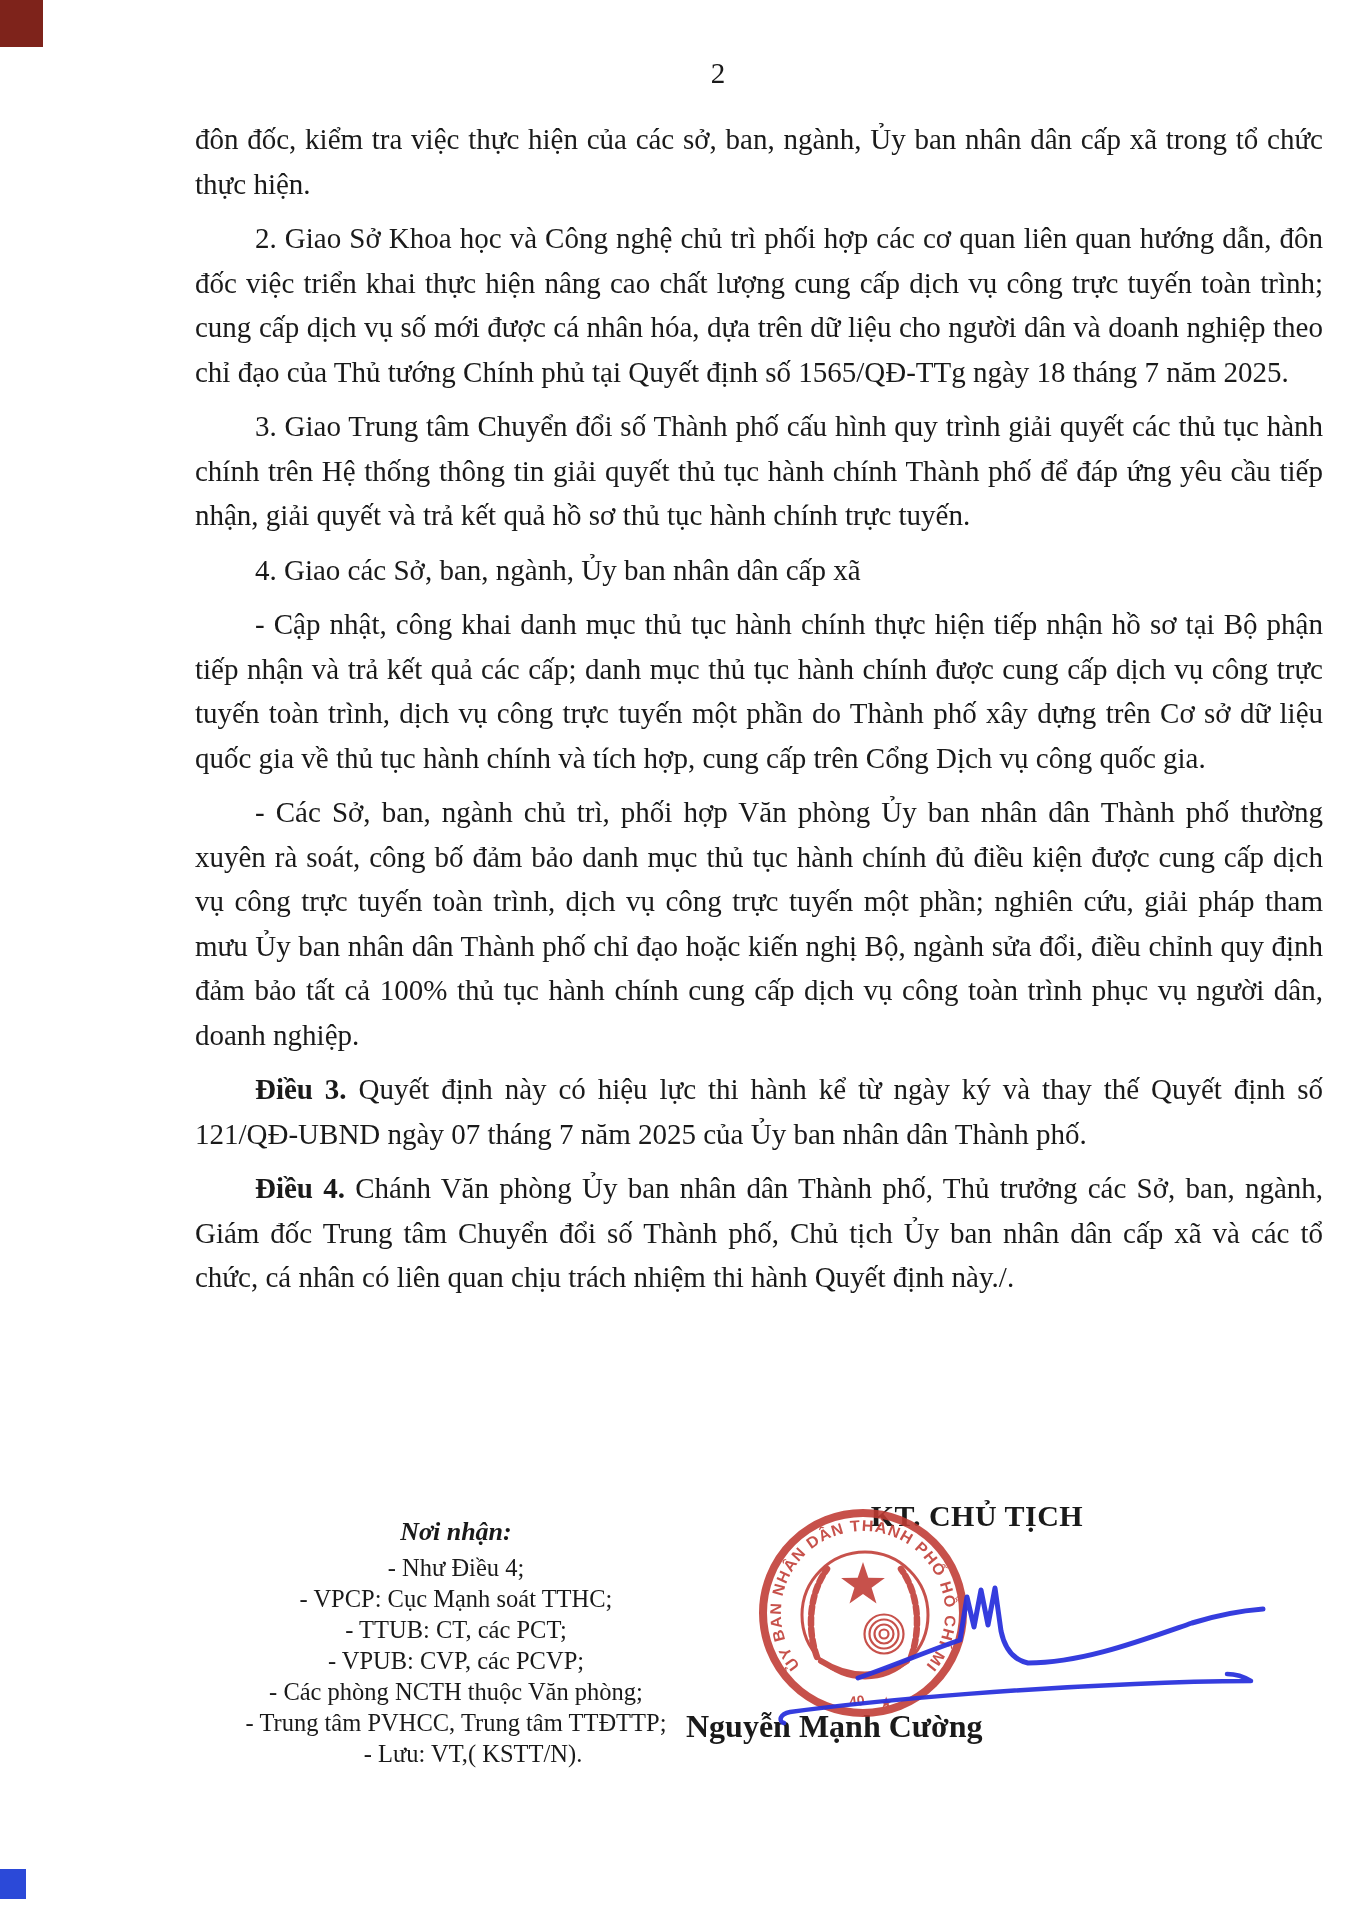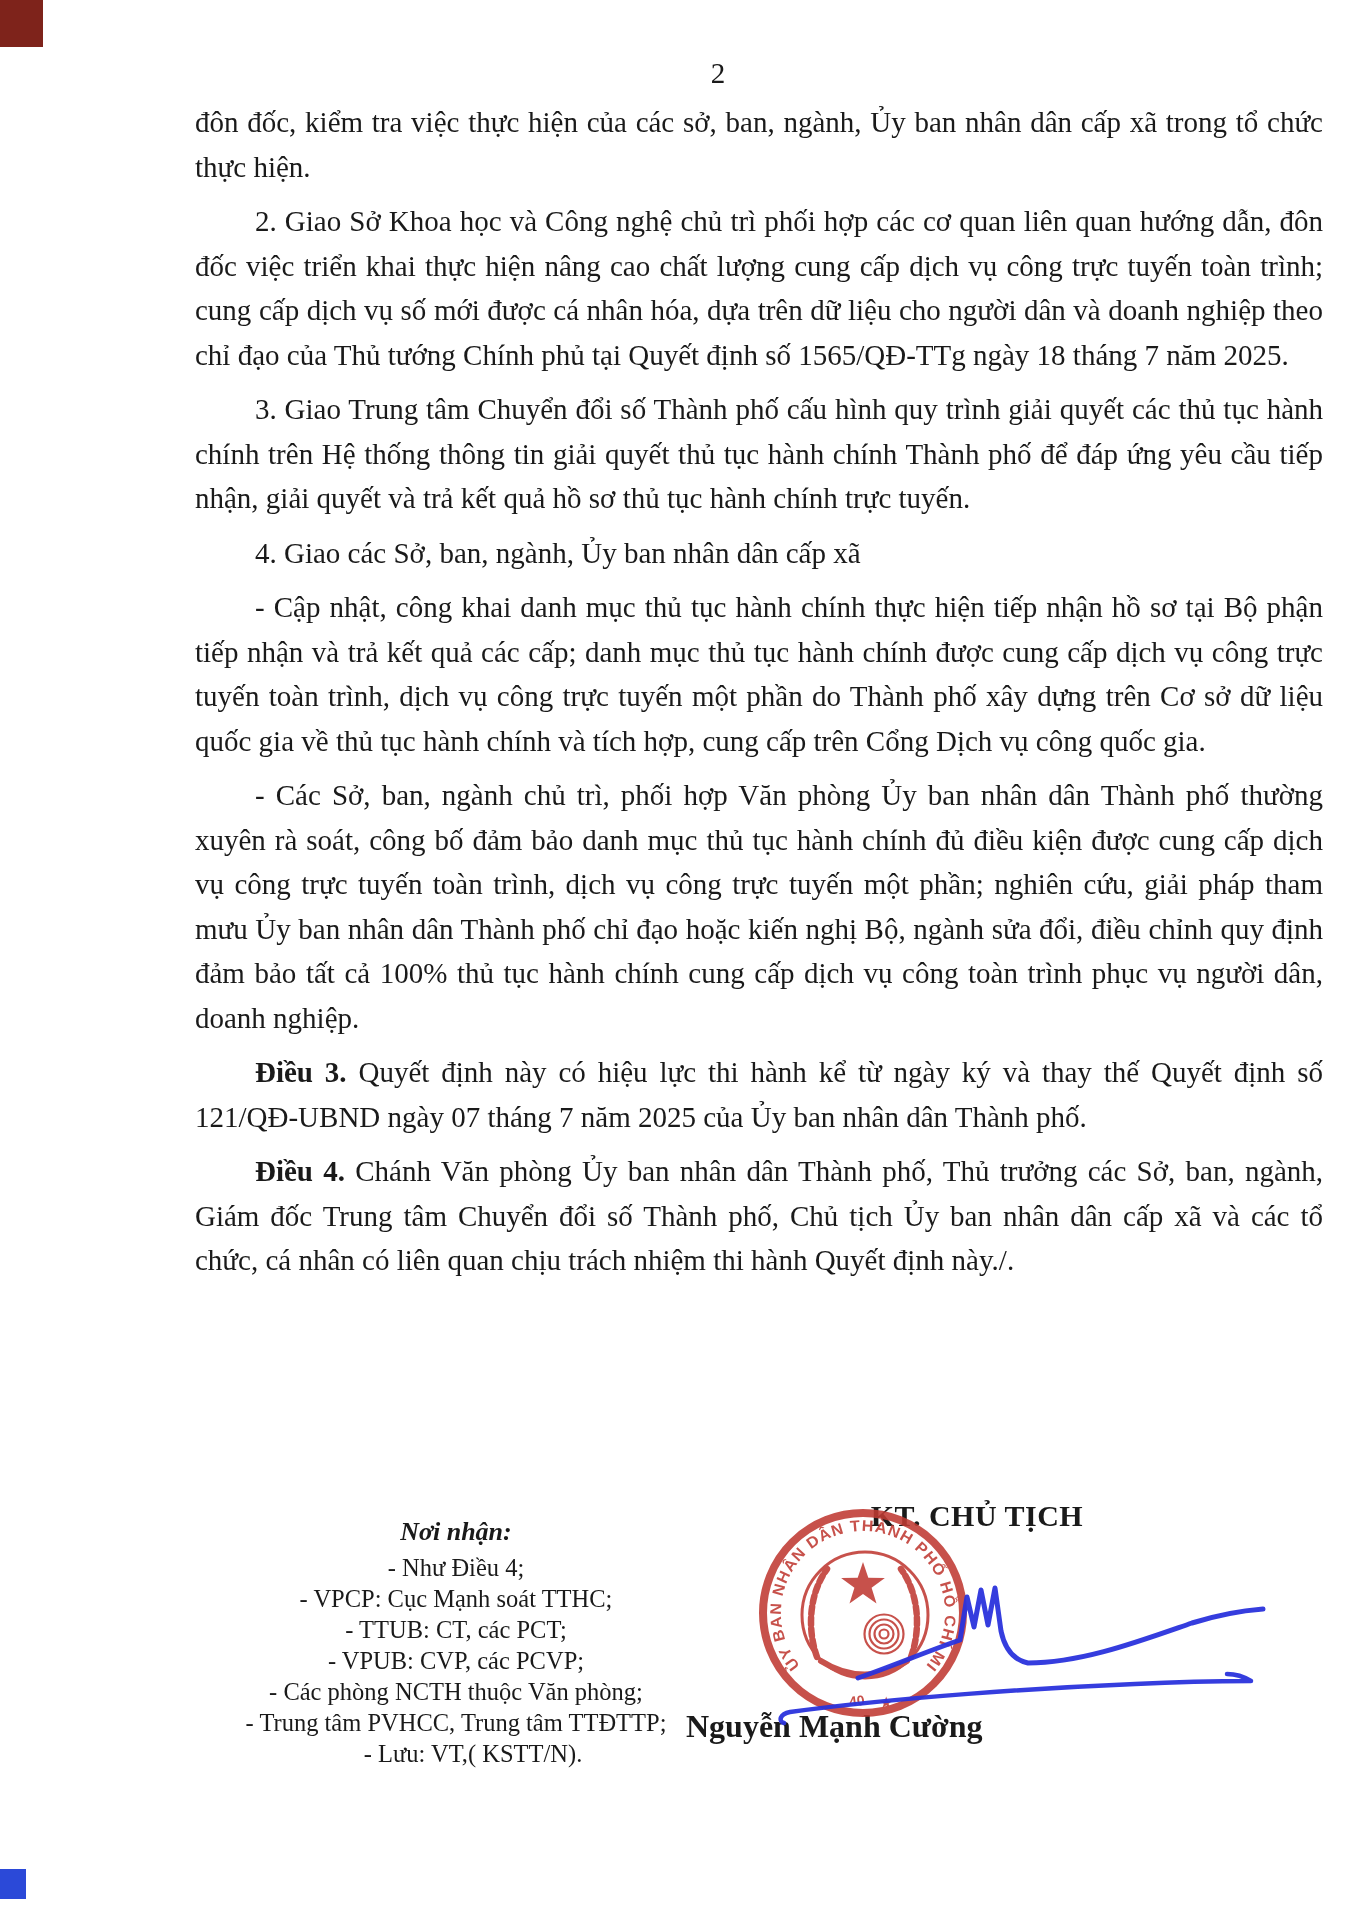--- a/index.html
+++ b/index.html
@@ -14,21 +14,21 @@
   .page-number{
     position:absolute;left:698px;top:56px;width:40px;
     font-size:29px;line-height:34px;text-align:center;
   }
   .doc-body{
     position:absolute;left:195px;top:100px;width:1128px;
     font-size:29px;line-height:44.5px;
     text-align:justify;
   }
   .para{margin:10px 0 0 0;text-indent:60px;}
-  .para.first{margin-top:0;text-indent:0;}
+  .para.first{margin-top:17px;text-indent:0;}
   .para b.lead{font-weight:bold;}
   .recipients{
     position:absolute;left:226px;top:1516px;width:460px;
     font-size:24.5px;line-height:31px;text-align:center;
   }
   .recipients-title{font-weight:bold;font-style:italic;font-size:26px;line-height:32px;margin-bottom:4px;}
   .recipient-item{white-space:nowrap;}
   .recipient-item.lastitem{padding-left:8px;margin-left:26px;}
   .sig-line1,.sig-line2{
     position:absolute;left:677px;width:600px;text-align:center;

